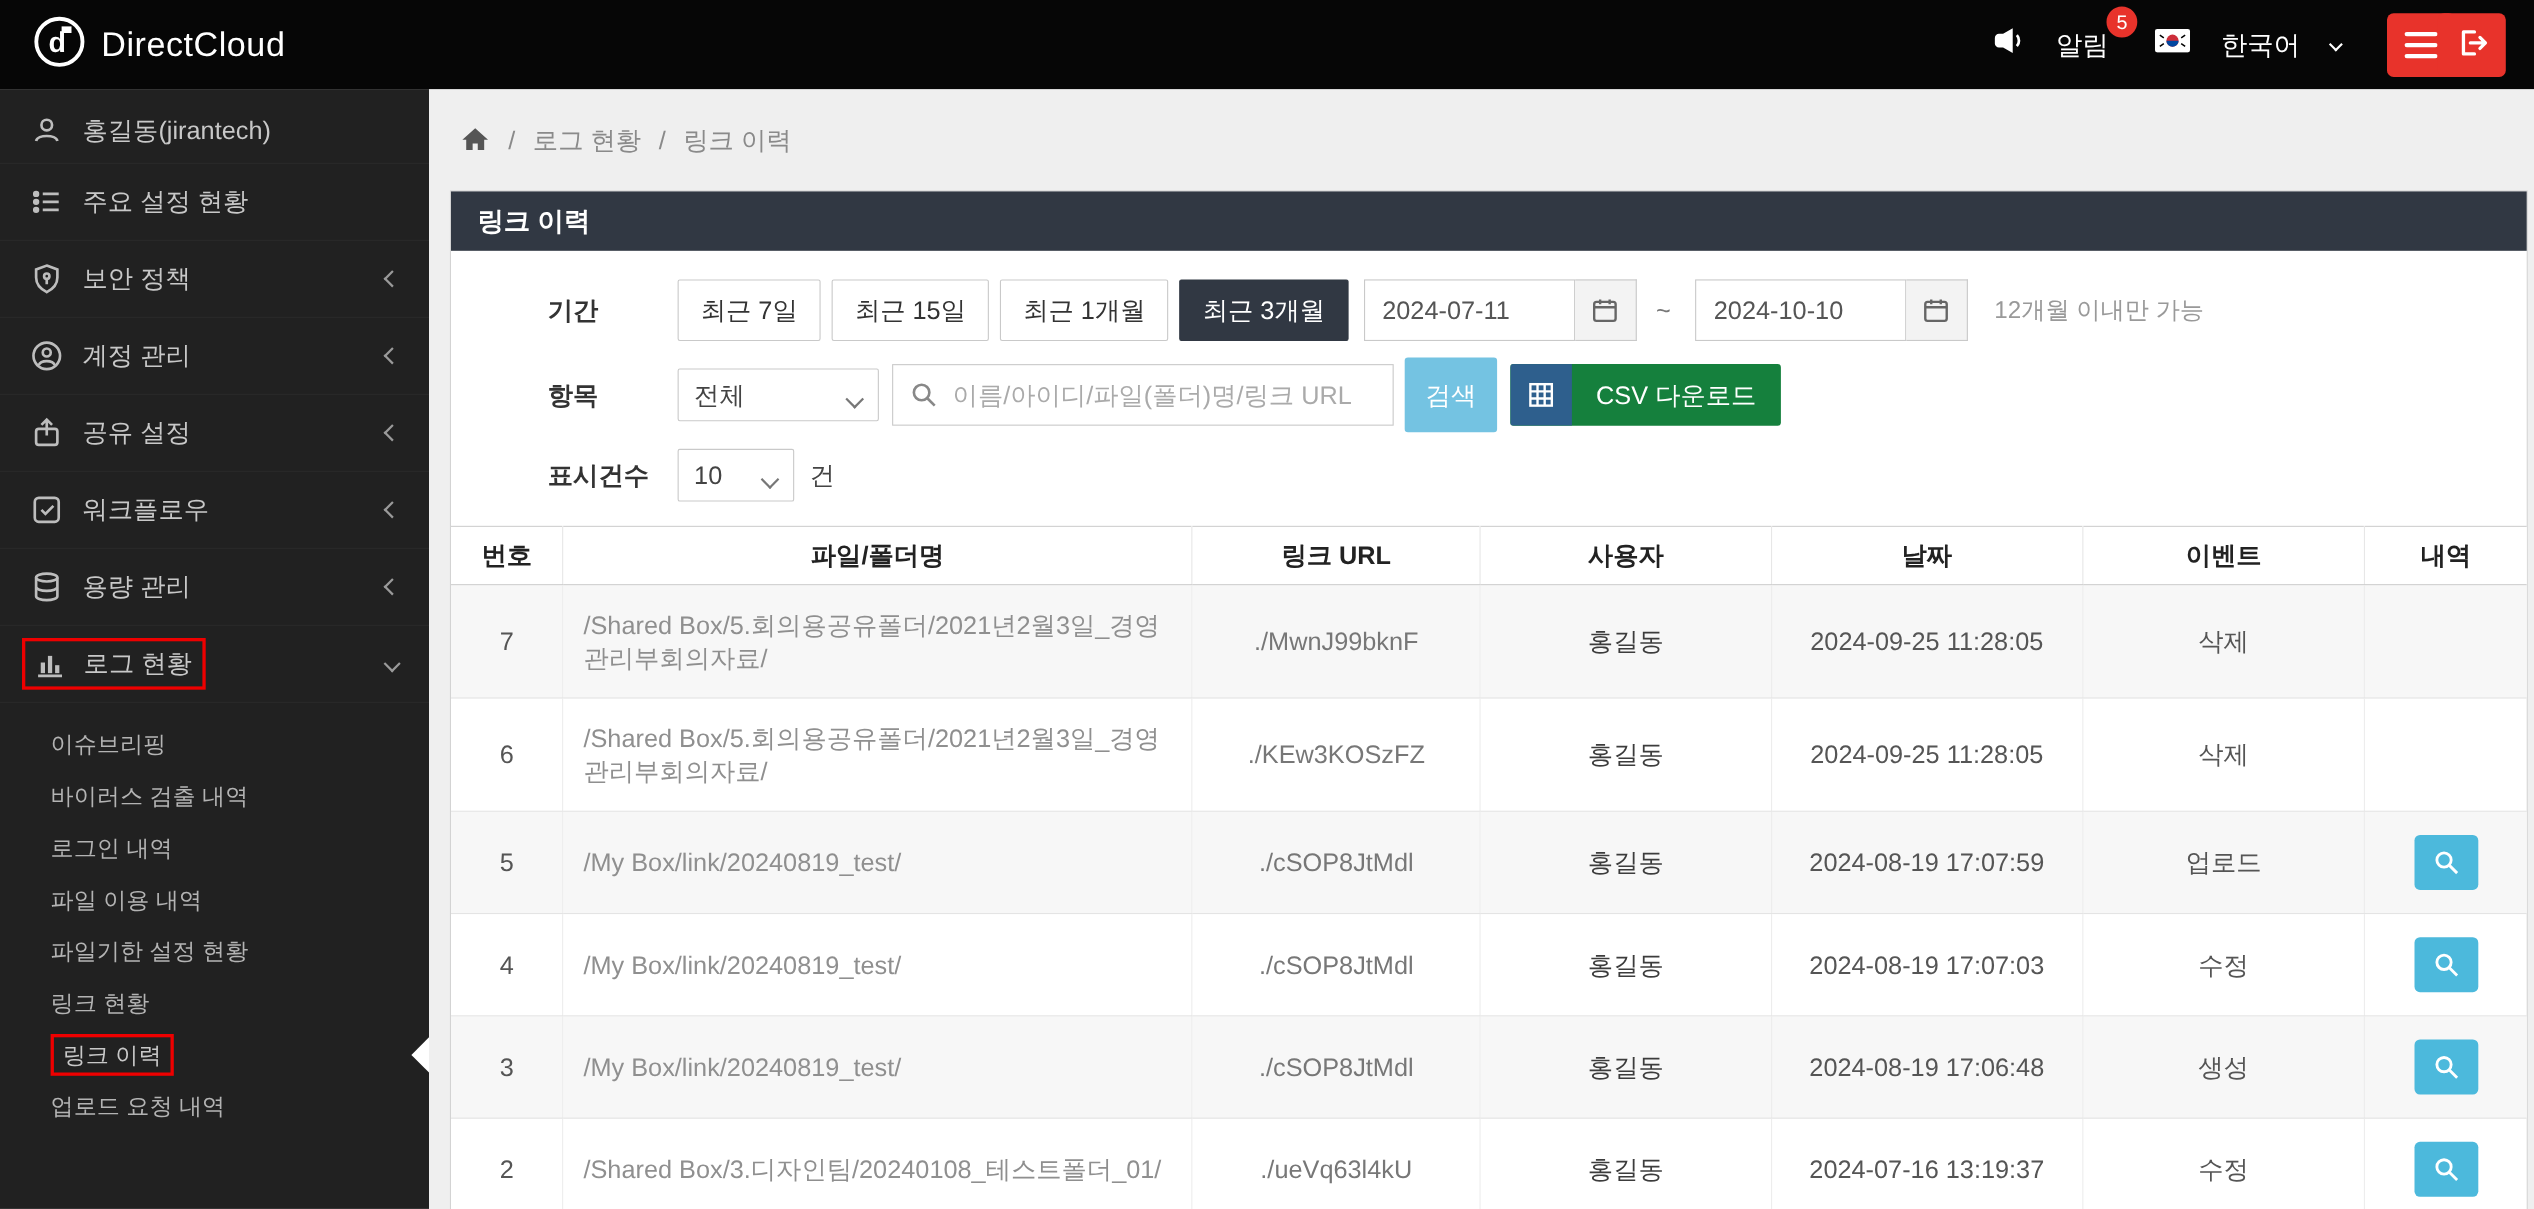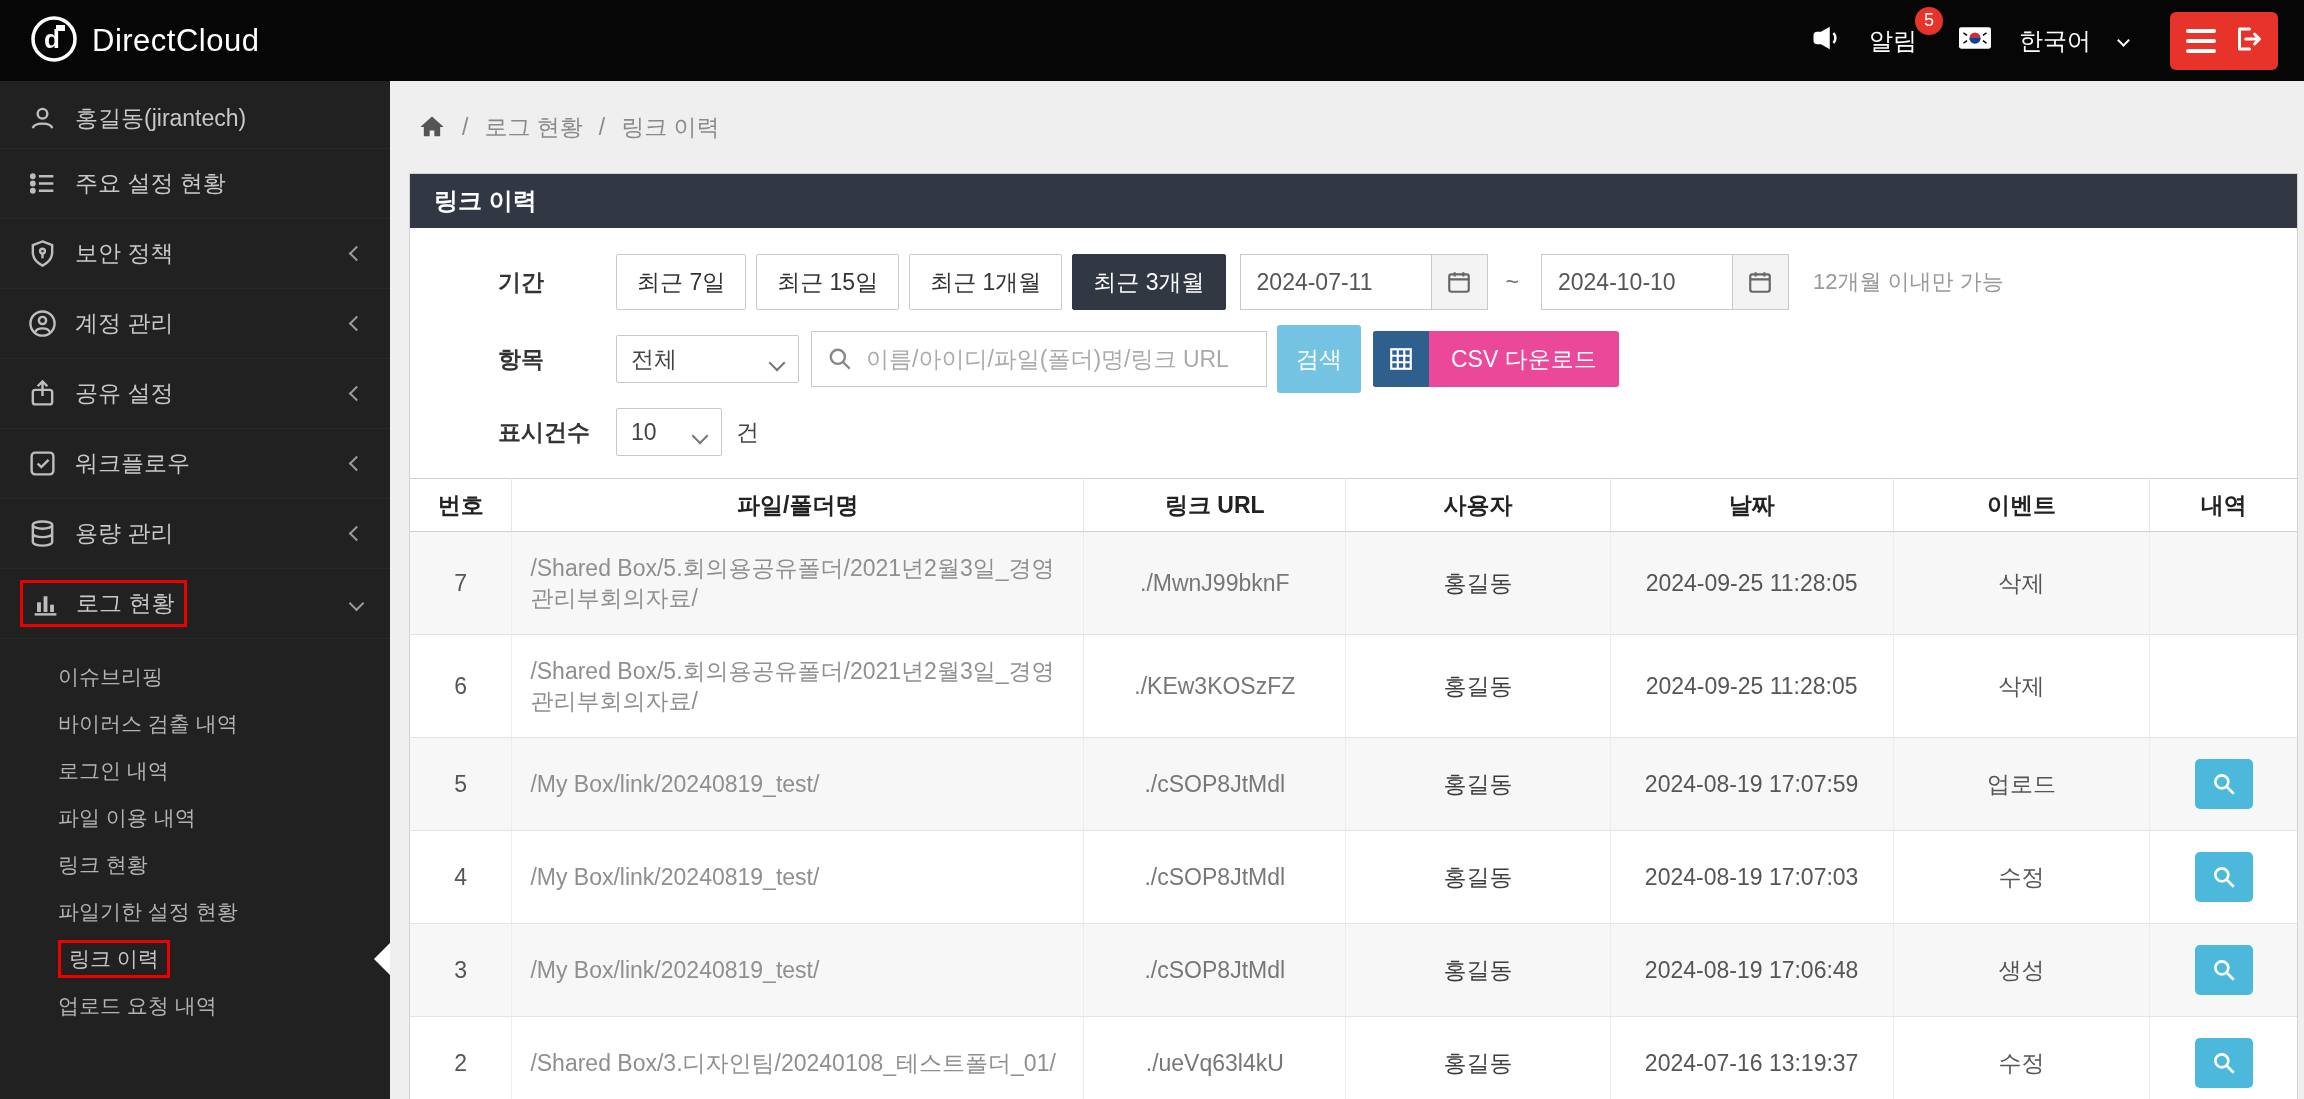--- a/index.html
+++ b/index.html
@@ -38,21 +38,21 @@
     padding-top:8px; position:relative; overflow:hidden; }
   .side-item { height:70px; display:flex; align-items:center; gap:18px;
     padding:0 28px; font-size:23px; cursor:pointer; border-bottom:1px solid rgba(255,255,255,.035); }
   .side-item.user { height:60px; }
   .side-item .chev { margin-left:auto; flex:none; }
   .icon24 { width:29px; height:29px; flex:none; color:#bdbdbd; }
   .icon24 svg { width:100%; height:100%; }
   .annot-main { display:inline-flex; align-items:center; gap:16px;
     border:3px solid #ee0000; padding:5px 10px 5px 8px; margin-left:-8px; }
   .submenu { list-style:none; padding-top:14px; }
-  .submenu li { height:47px; display:flex; align-items:center; padding-left:58px;
+  .submenu li { height:47px; display:flex; align-items:center; padding-left:46px;
     font-size:21px; color:#b3b3b3; cursor:pointer; position:relative; }
   .annot-sub { border:3px solid #ee0000; padding:2px 8px; color:#c8c8c8; }
   .active-tri { position:absolute; right:0; top:50%; transform:translateY(-50%);
     width:0; height:0; border-top:16px solid transparent; border-bottom:16px solid transparent;
     border-right:16px solid #fff; }
 
   
   .main { flex:1; height:1018px; overflow:hidden; }
   .breadcrumb { height:92px; display:flex; align-items:center; gap:16px;
     padding-left:28px; color:#8a8a8a; font-size:23px; }
@@ -92,21 +92,21 @@
   .sel-count select { width:106px; }
 
   .search-wrap { position:relative; margin-left:12px; }
   .search-wrap svg { position:absolute; left:16px; top:15px; width:26px; height:26px; }
   .search-input { width:456px; height:56px; border:1px solid #c9c9c9; padding:0 14px 0 54px;
     font-size:23px; color:#c2410c; font-family:inherit; }
   .search-input::placeholder { color:#aaa; }
   .btn-search { width:84px; height:68px; margin-left:10px; background:#74c3e2; color:#fff;
     border:none; font-size:23px; border-radius:3px; cursor:pointer; font-family:inherit; }
   .btn-csv { height:56px; margin-left:12px; display:flex; align-items:center;
-    border:none; padding:0; background:#ec4899; color:#fff; font-size:23px;
+    border:none; padding:0; background:#15803d; color:#fff; font-size:23px;
     border-radius:3px; overflow:hidden; cursor:pointer; font-family:inherit; }
   .csv-icon-box { width:56px; height:56px; background:#2e5f8d; display:flex;
     align-items:center; justify-content:center; }
   .csv-icon-box svg { width:26px; height:26px; }
   .csv-label { padding:0 22px; }
   .count-unit { margin-left:14px; color:#444; font-size:23px; }
 
   
   table.grid { width:100%; border-collapse:collapse; border-top:1px solid #cfcfcf; }
   .grid th { height:53px; font-size:23px; font-weight:bold; color:#222;
@@ -277,22 +277,22 @@
         <span>로그 현황</span>
       </span>
       <span class="chev chev-down"></span>
     </div>
 
     <ul class="submenu">
         <li>이슈브리핑</li>
         <li>바이러스 검출 내역</li>
         <li>로그인 내역</li>
         <li>파일 이용 내역</li>
+        <li>파일기한 설정 현황</li>
         <li>링크 현황</li>
-        <li>파일기한 설정 현황</li>
         <li>
           <span class="annot-sub">링크 이력</span>
           <span class="active-tri"></span>
         </li>
         <li>업로드 요청 내역</li>
       </ul>
   </aside>
 
   <main class="main">
     <div class="breadcrumb">

